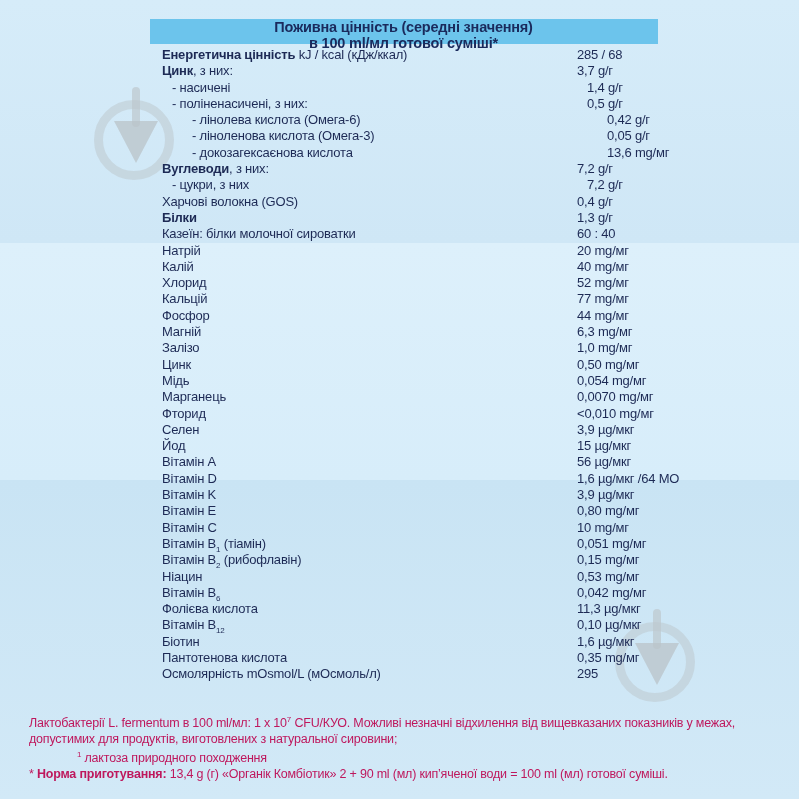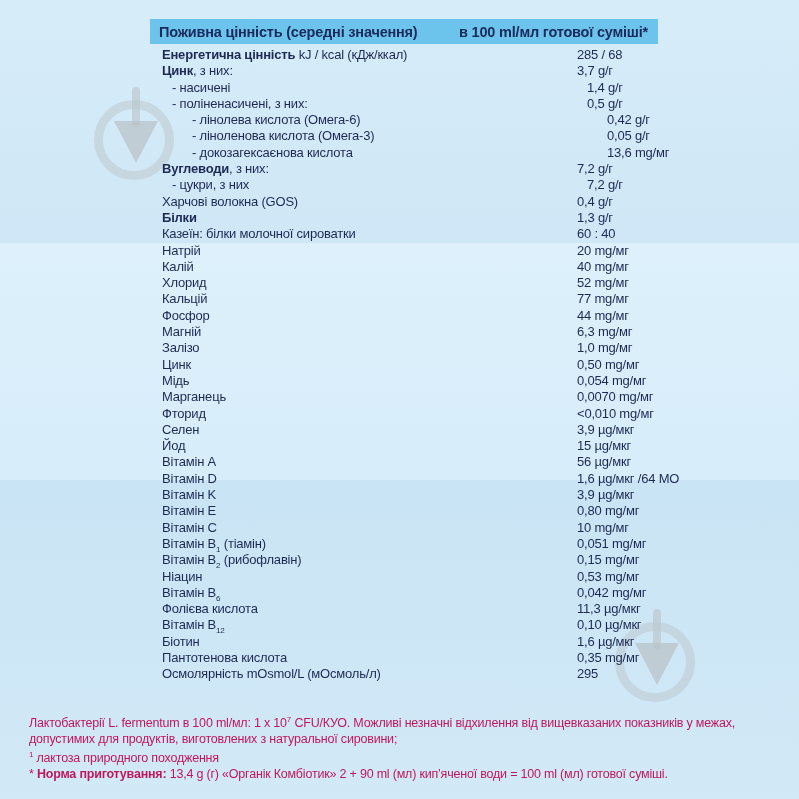--- a/index.html
+++ b/index.html
@@ -33,40 +33,41 @@
     .wm1 { left: 94px; top: 100px; }
     .wm2 { left: 615px; top: 622px; }
 
     .header {
       position: absolute; left: 150px; top: 19px; width: 508px; height: 25px;
       background: #6cc4ec;
       display: flex; align-items: center; justify-content: space-between;
       padding: 0 10px 0 9px; box-sizing: border-box;
       font-weight: bold; font-size: 14.5px; color: #1a2a5c;
       letter-spacing: -0.2px;
+      flex-direction: column;
     }
     .table {
       position: absolute; left: 162px; top: 47px; width: 520px;
     }
     .row {
       display: flex; height: 16.3px; line-height: 16.3px; font-size: 13px;
       letter-spacing: -0.2px; white-space: nowrap; gap: 40px;
     }
     .row .name { width: 375px; }
     .row .val { flex: 1; }
     .row .name.ind1 { padding-left: 10px; }
     .row .name.ind2 { padding-left: 30px; }
     b { font-weight: bold; }
     sub, sup { font-size: 8px; line-height: 0; }
     .footer {
       position: absolute; left: 29px; top: 715px; width: 760px;
       font-size: 12.5px; line-height: 16px; letter-spacing: -0.2px; color: #be185d;
     }
     .footer p { margin: 0; }
-    .footer .fn1 { margin-top: 3px; }
+    .footer .fn1 { margin-top: 3px; margin-left: 48px; }
   </style>
 </head>
 <body>
 
 <div class="band b1"></div>
 <div class="band b2"></div>
 <div class="band b3"></div>
 
 <div class="watermark wm1">
     <div class="stem"></div>

